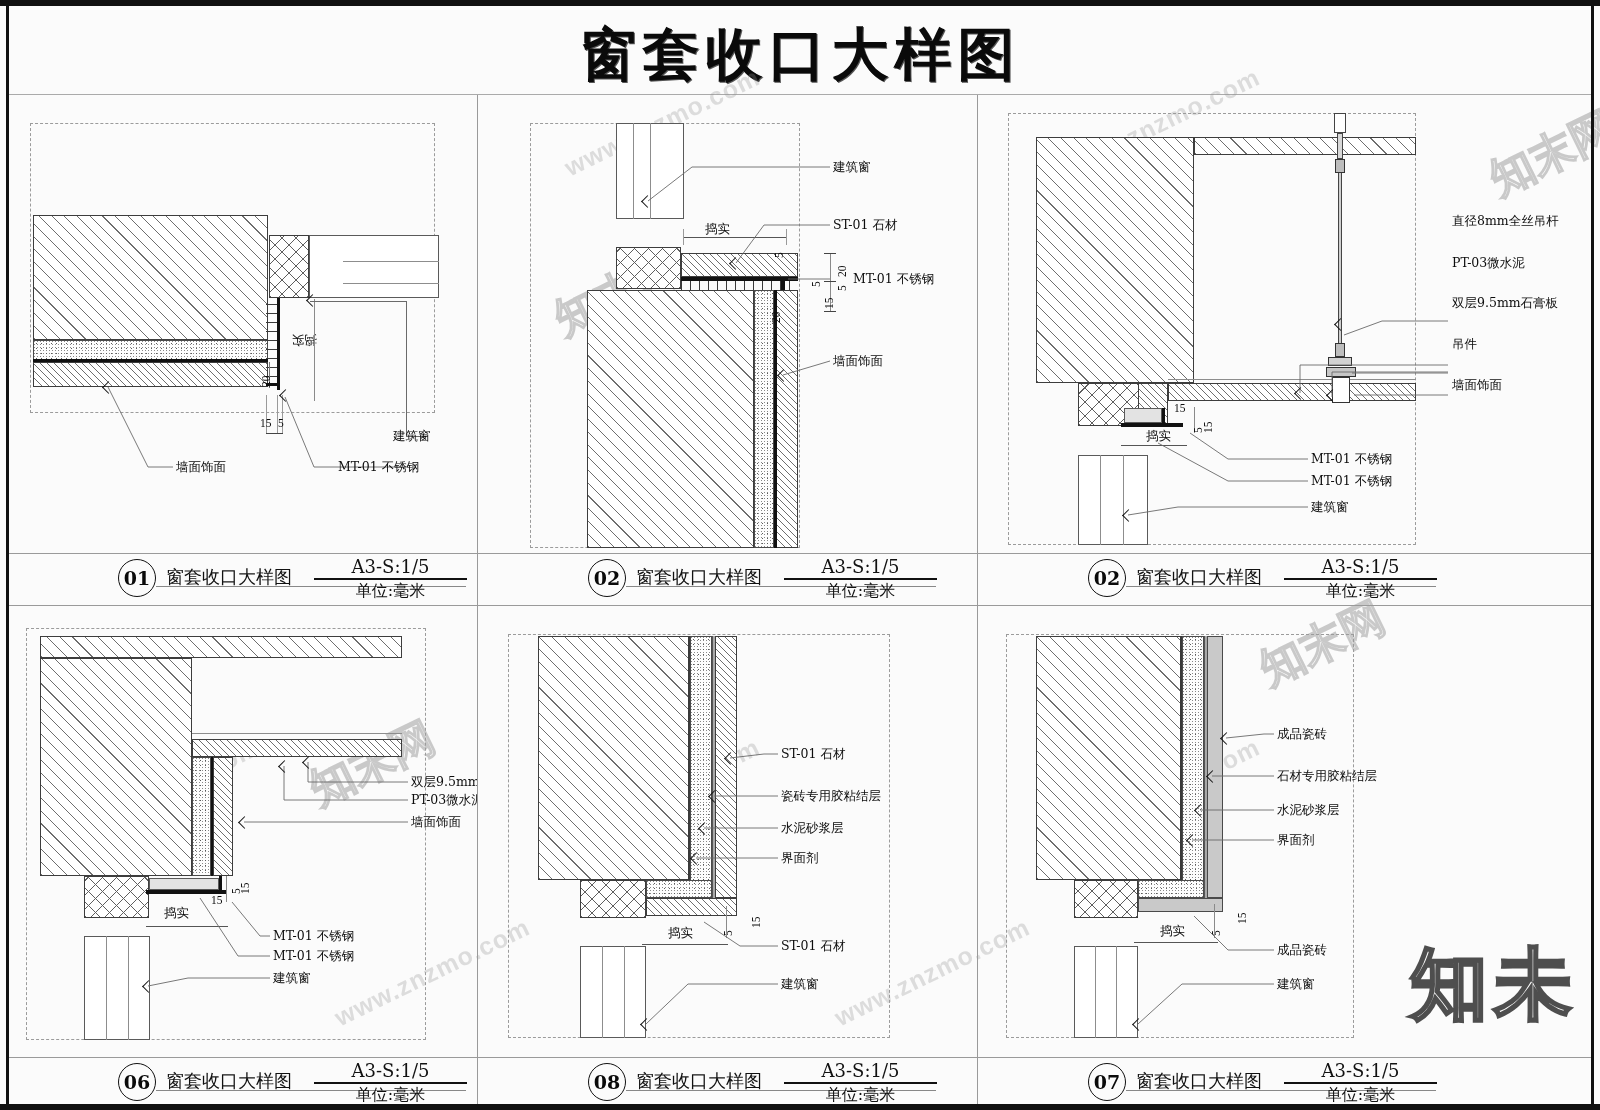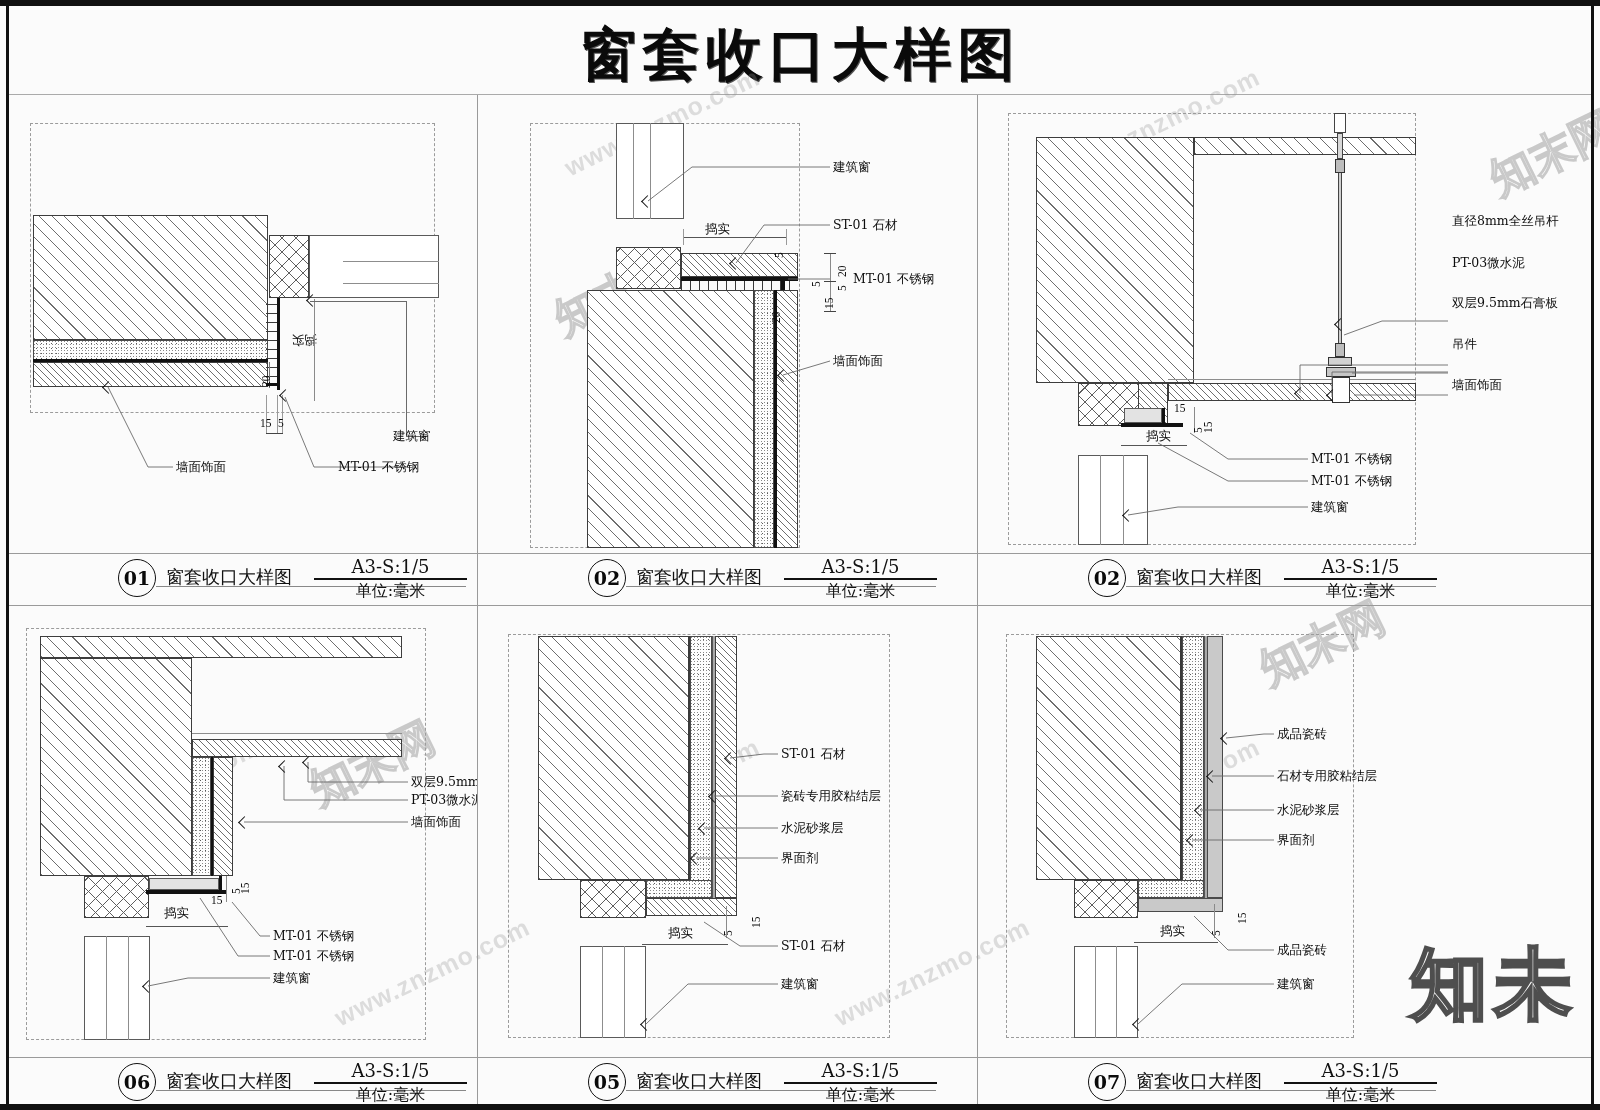--- a/index.html
+++ b/index.html
@@ -518,21 +518,21 @@
       <div class="txt" style="left:303px; top:183px;">瓷砖专用胶粘结层</div>
       <div class="txt" style="left:303px; top:215px;">水泥砂浆层</div>
       <div class="txt" style="left:303px; top:245px;">界面剂</div>
       <div class="txt" style="left:303px; top:333px;">ST-01 石材</div>
       <div class="txt" style="left:303px; top:371px;">建筑窗</div>
     </div>
 
     <div class="title-row">
       <div class="tb-rule"></div>
       <div class="tb-inner">
-        <div class="tb-num">05</div>
+        <div class="tb-num">08</div>
         <div class="tb-name">窗套收口大样图</div>
       </div>
       <div class="tb-scalebox">
         <div class="tb-scale">A3-S:1/5</div>
         <div class="tb-scale-rule"></div>
         <div class="tb-unit">单位:毫米</div>
       </div>
     </div>
   </div>
 

